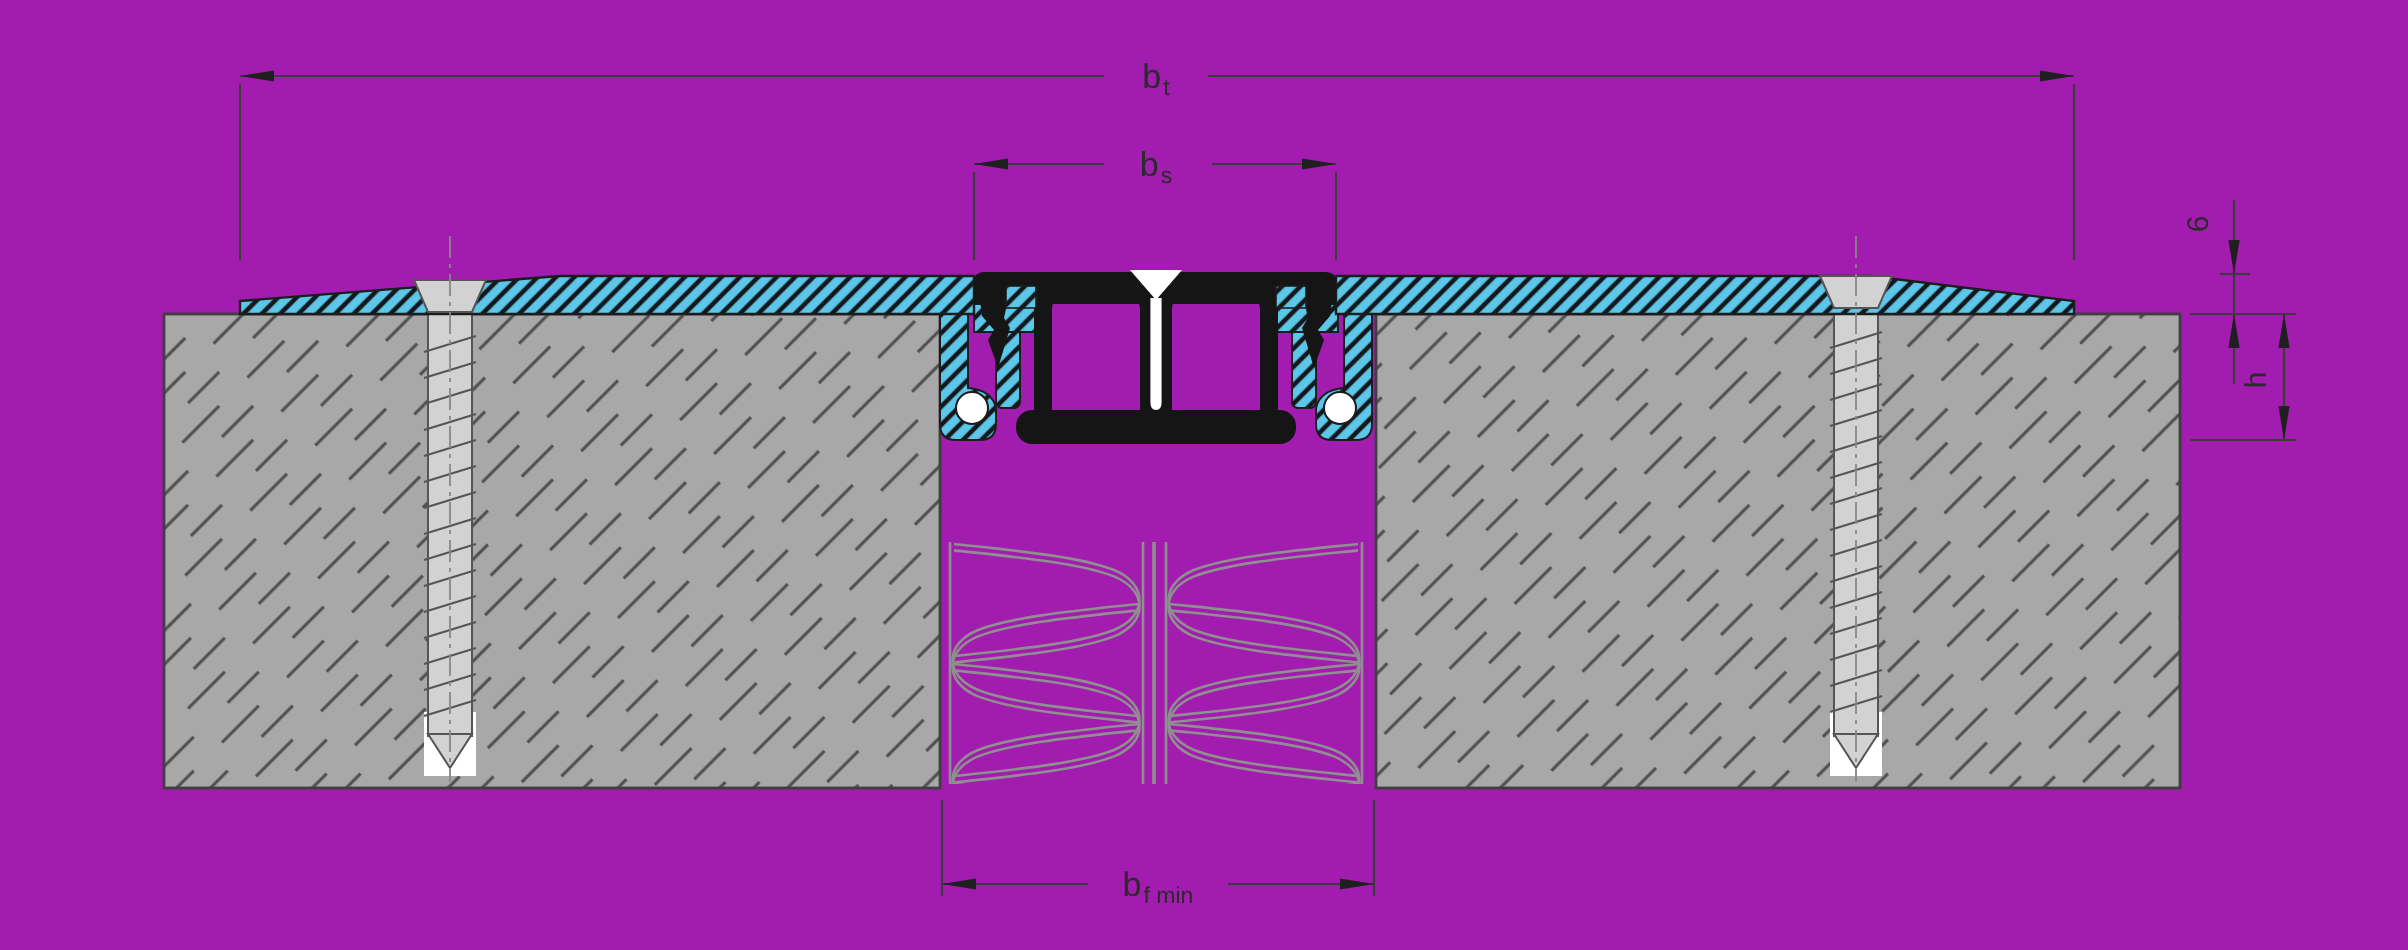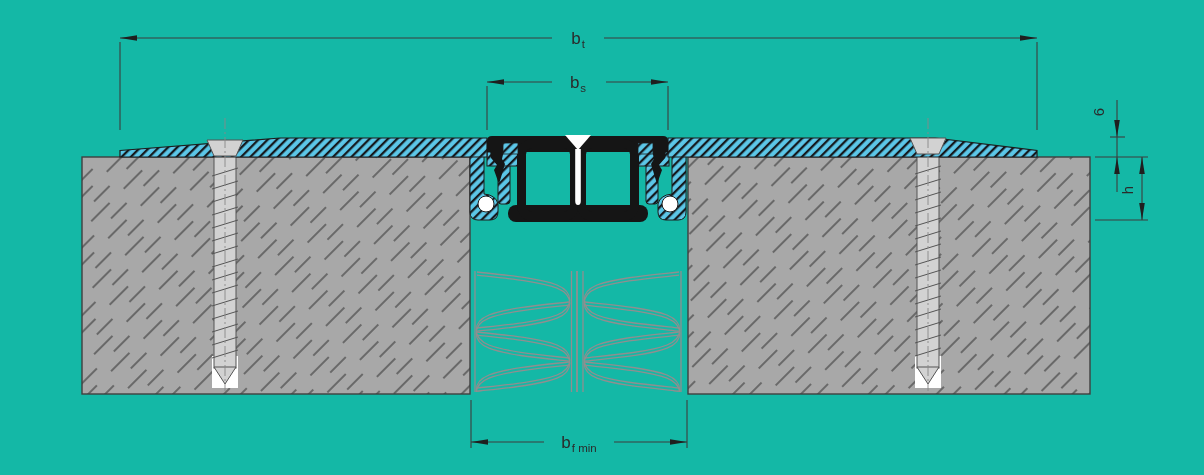--- a/index.html
+++ b/index.html
@@ -1,16 +1,16 @@
 <!DOCTYPE html>
 <html><head>
 <meta charset="utf-8">
 <style>
   html,body{margin:0;padding:0;background:#ffffff;}
-  .stage{position:relative;width:1204px;height:475px;background:#14b8a6;overflow:hidden;
+  .stage{position:relative;width:1204px;height:475px;background:#a21caf;overflow:hidden;
          font-family:"Liberation Sans", sans-serif;}
   svg{display:block}
   text{fill:#2b2b2b;}
   .dimlabel{font-size:17px;}
   .dimsub{font-size:11.5px;}
   .dimrot{font-size:15px;}
 </style>
 </head>
 <body>
 

